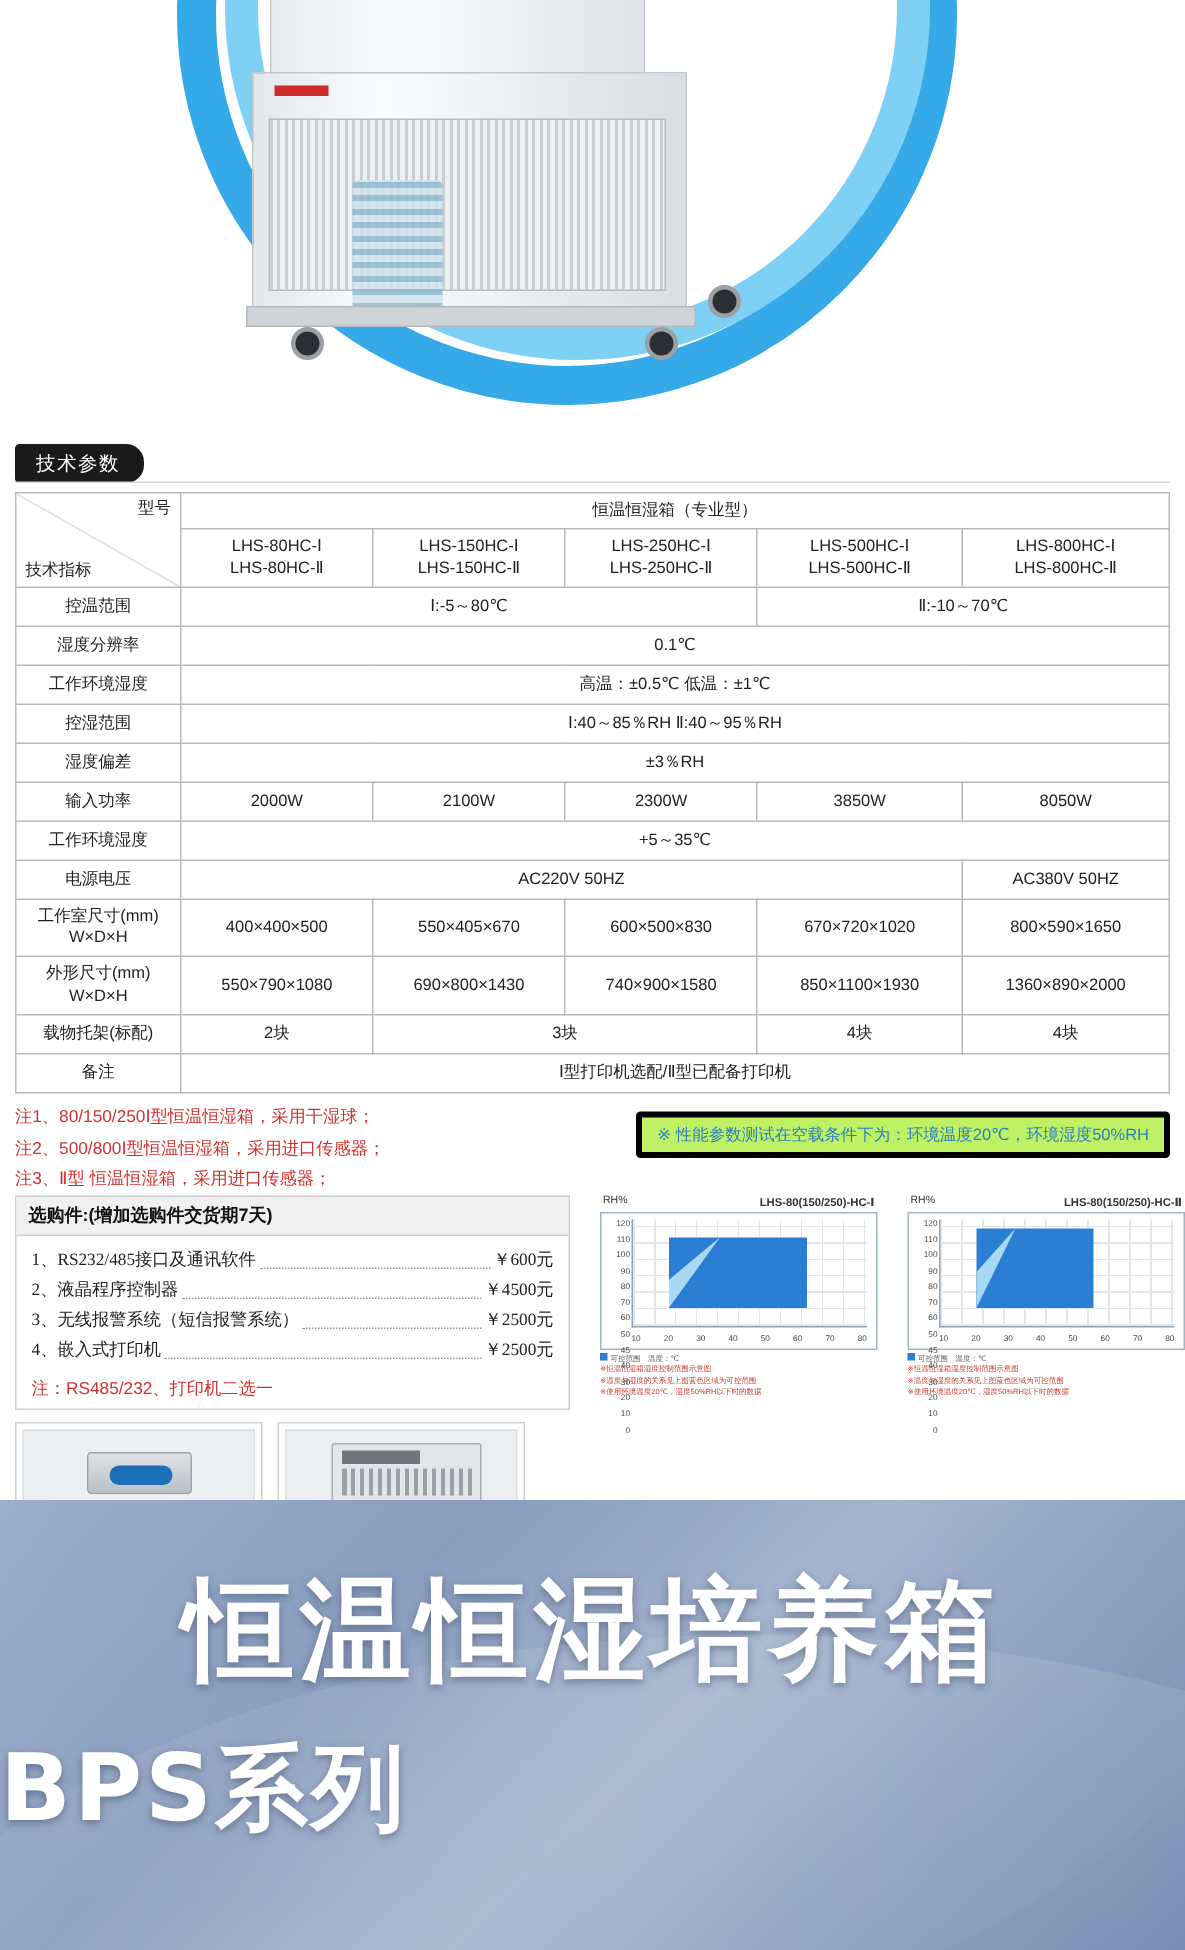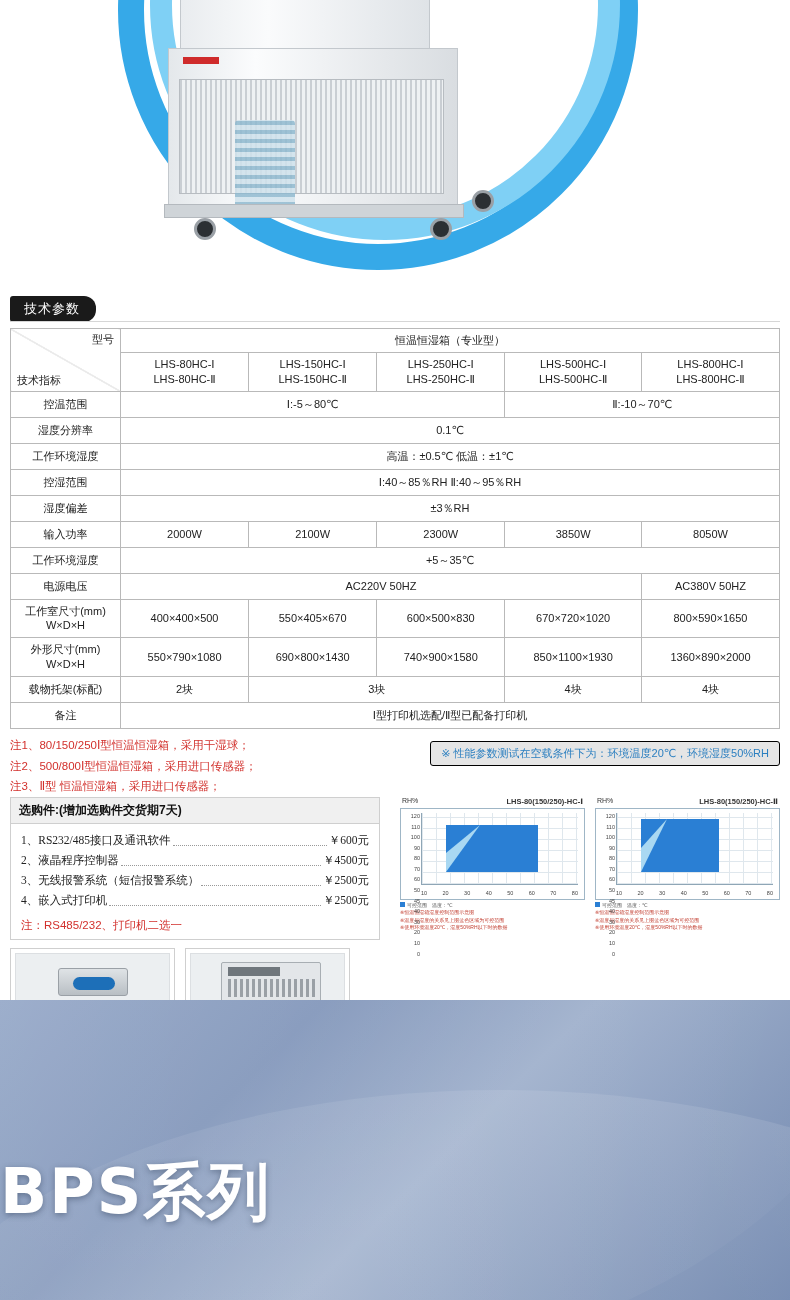--- a/index.html
+++ b/index.html
@@ -105,22 +105,22 @@
   .hdr-diag .tl { position:absolute; left:6px; bottom:3px; font-size:11px;margin-top:27px; }
   .hdr-diag .tr { position:absolute; right:6px; top:3px; font-size:11px; }
   .model-cell { line-height:1.5; }
   .tall { height:26px; }
 
   
   .notes-row { padding:6px 10px 0 10px; position:relative; height:66px; }
   .notes { font-size:11.5px; color:#d2302c; line-height:1.8; }
   .testnote {
     position:absolute; right:10px; top:12px;
-    background:#e5e5e5; color:#2b7fc0;
-    border:1px solid #000000;
+    background:#bef264; color:#2b7fc0;
+    border:4px solid #000000;
     font-size:11px; padding:4px 10px; border-radius:3px;
   }
 
   
   .options-area { position:relative; padding:0 10px; margin-top:2px; }
   .opt-box { width:370px; border:1px solid #cfcfcf; }
   .opt-title {
     background:#f0f0f0; border-bottom:1px solid #cfcfcf;
     font-size:12px; padding:4px 8px; font-weight:bold; color:#111;
   }
@@ -152,21 +152,21 @@
   .printer:after{
     content:""; position:absolute; left:6px; top:16px; width:88px; height:18px;
     background:repeating-linear-gradient(90deg,#9aa0a6 0 3px,#e3e6e9 3px 6px);
   }
   .printer:before{
     content:""; position:absolute; left:6px; top:4px; width:52px; height:9px;
     background:#6f767c;
   }
 
   
-  .charts { position:absolute; right:10px; top:0; width:380px; display:flex; gap:10px; }
+  .charts { position:absolute; right:10px; top:0; width:380px; display:flex; gap:20px; }
   .chart-card { width:185px; }
   .chart-head { display:flex; justify-content:space-between; font-size:7px; color:#333; padding:0 2px 2px 2px;}
   .chart-title { font-size:7.5px; font-weight:bold; }
   .plot { position:relative; width:185px; height:92px; border:1px solid #9fb6c6; background:#fff; }
   .plot .grid {
     position:absolute; left:20px; top:4px; right:6px; bottom:14px;
     background-image:
       repeating-linear-gradient(0deg,#dfe7ed 0 1px,transparent 1px 11px),
       repeating-linear-gradient(90deg,#dfe7ed 0 1px,transparent 1px 14px);
     border-left:1px solid #8fa6b6; border-bottom:1px solid #8fa6b6;
@@ -505,14 +505,15 @@
 ※使用环境温度20℃，湿度50%RH以下时的数据</div>
       </div>
     </div>
 
   </div>
 </div>
 
 <div class="banner">
   <div class="swoosh"></div>
   <div class="swoosh2"></div>
+  <div class="t1">恒温恒湿培养箱</div>
   <div class="t2">BPS系列</div>
 </div>
 
 </body></html>

